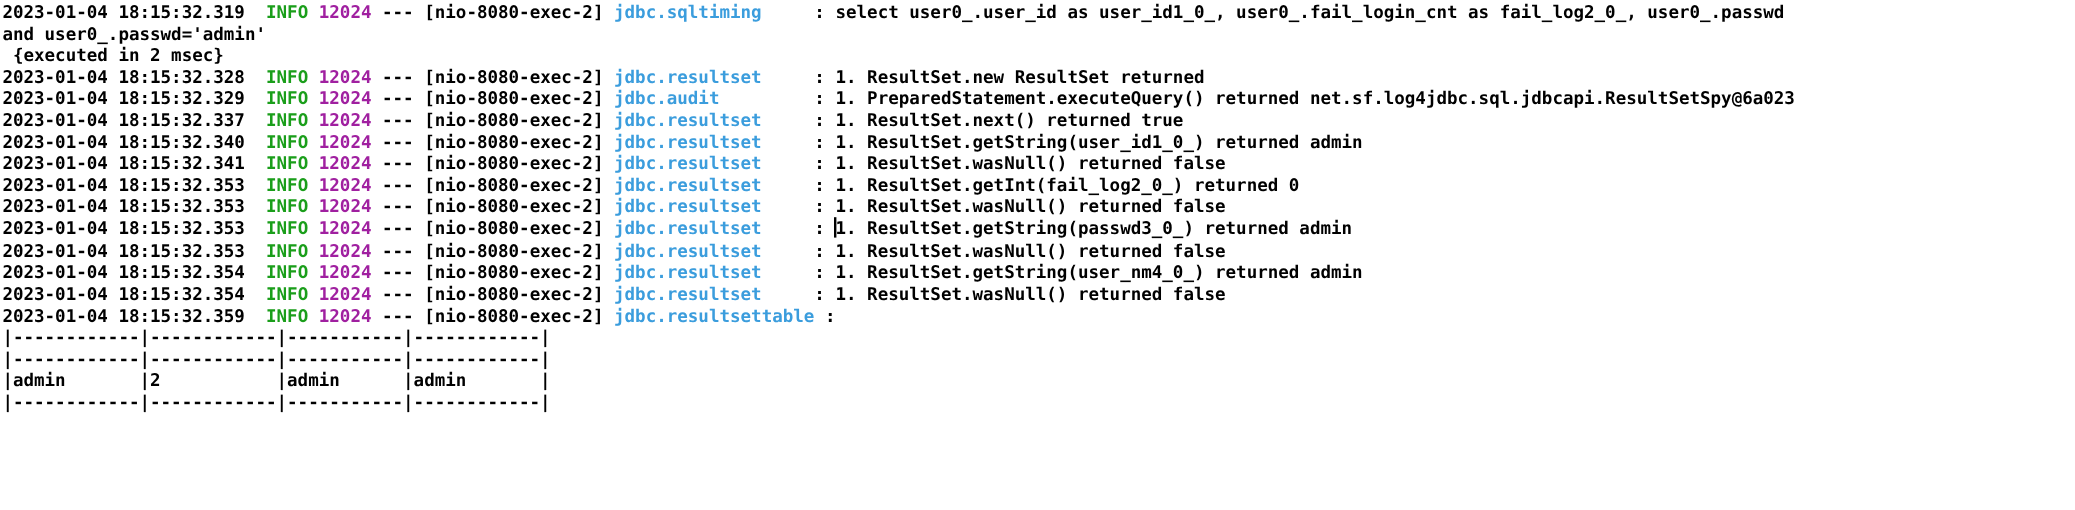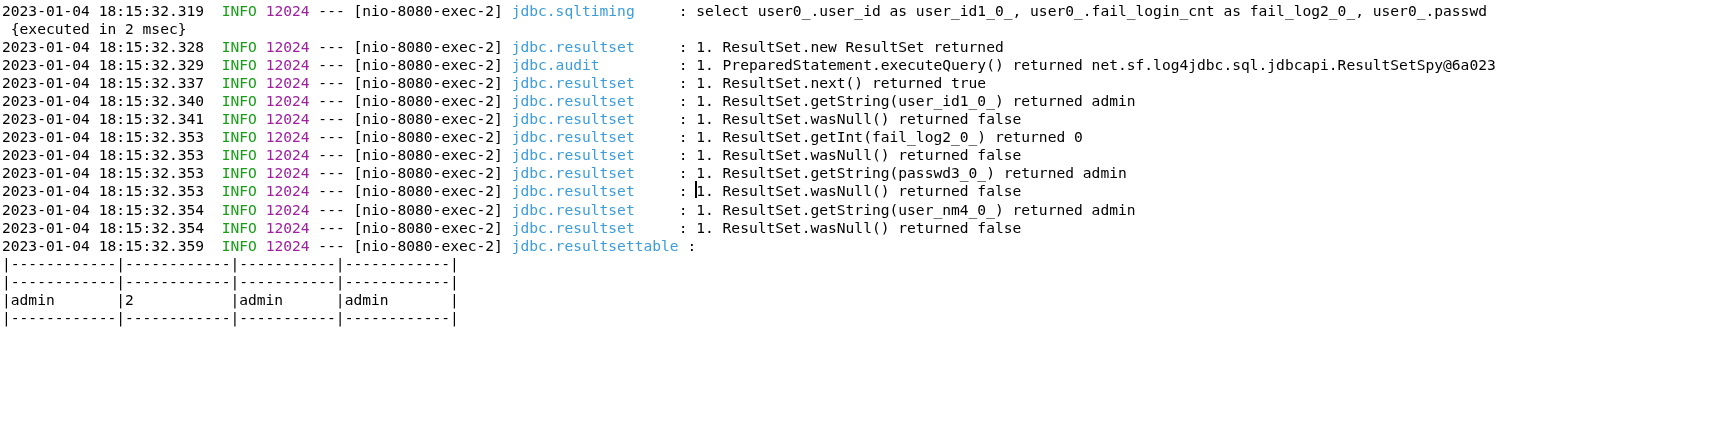--- a/index.html
+++ b/index.html
@@ -14,20 +14,21 @@
     font-family: "DejaVu Sans Mono", "Liberation Mono", monospace;
   }
   #console {
     position: relative;
     width: 1729px;
     height: 425px;
     background: #ffffff;
     padding: 2px 0 0 2px;
     box-sizing: border-box;
     overflow: hidden;
+    font-weight: bold;
   }
   .line {
     white-space: pre;
     font-family: "DejaVu Sans Mono", "Liberation Mono", monospace;
     font-size: 14.6px;
     line-height: 18.05px;
     height: 18.05px;
     color: #000000;
     letter-spacing: 0px;
   }
@@ -51,20 +52,21 @@
     top: 181px;
     height: 17px;
   }
 </style>
 </head>
 <body>
 
 <div id="console">
   <div id="lines">
       <div class="line"><span class="seg c-ts">2023-01-04 18:15:32.319</span><span class="seg c-plain">  </span><span class="seg c-level">INFO</span><span class="seg c-plain"> </span><span class="seg c-pid">12024</span><span class="seg c-plain"> </span><span class="seg c-sep">---</span><span class="seg c-plain"> </span><span class="seg c-thread">[nio-8080-exec-2]</span><span class="seg c-plain"> </span><span class="seg c-logger">jdbc.sqltiming</span><span class="seg c-plain">     </span><span class="seg c-msg">: select user0_.user_id as user_id1_0_, user0_.fail_login_cnt as fail_log2_0_, user0_.passwd</span></div>
+      <div class="line"><span class="seg c-plain">and user0_.passwd='admin'</span></div>
       <div class="line"><span class="seg c-plain"> {executed in 2 msec}</span></div>
       <div class="line"><span class="seg c-ts">2023-01-04 18:15:32.328</span><span class="seg c-plain">  </span><span class="seg c-level">INFO</span><span class="seg c-plain"> </span><span class="seg c-pid">12024</span><span class="seg c-plain"> </span><span class="seg c-sep">---</span><span class="seg c-plain"> </span><span class="seg c-thread">[nio-8080-exec-2]</span><span class="seg c-plain"> </span><span class="seg c-logger">jdbc.resultset</span><span class="seg c-plain">     </span><span class="seg c-msg">: 1. ResultSet.new ResultSet returned</span></div>
       <div class="line"><span class="seg c-ts">2023-01-04 18:15:32.329</span><span class="seg c-plain">  </span><span class="seg c-level">INFO</span><span class="seg c-plain"> </span><span class="seg c-pid">12024</span><span class="seg c-plain"> </span><span class="seg c-sep">---</span><span class="seg c-plain"> </span><span class="seg c-thread">[nio-8080-exec-2]</span><span class="seg c-plain"> </span><span class="seg c-logger">jdbc.audit</span><span class="seg c-plain">         </span><span class="seg c-msg">: 1. PreparedStatement.executeQuery() returned net.sf.log4jdbc.sql.jdbcapi.ResultSetSpy@6a023</span></div>
       <div class="line"><span class="seg c-ts">2023-01-04 18:15:32.337</span><span class="seg c-plain">  </span><span class="seg c-level">INFO</span><span class="seg c-plain"> </span><span class="seg c-pid">12024</span><span class="seg c-plain"> </span><span class="seg c-sep">---</span><span class="seg c-plain"> </span><span class="seg c-thread">[nio-8080-exec-2]</span><span class="seg c-plain"> </span><span class="seg c-logger">jdbc.resultset</span><span class="seg c-plain">     </span><span class="seg c-msg">: 1. ResultSet.next() returned true</span></div>
       <div class="line"><span class="seg c-ts">2023-01-04 18:15:32.340</span><span class="seg c-plain">  </span><span class="seg c-level">INFO</span><span class="seg c-plain"> </span><span class="seg c-pid">12024</span><span class="seg c-plain"> </span><span class="seg c-sep">---</span><span class="seg c-plain"> </span><span class="seg c-thread">[nio-8080-exec-2]</span><span class="seg c-plain"> </span><span class="seg c-logger">jdbc.resultset</span><span class="seg c-plain">     </span><span class="seg c-msg">: 1. ResultSet.getString(user_id1_0_) returned admin</span></div>
       <div class="line"><span class="seg c-ts">2023-01-04 18:15:32.341</span><span class="seg c-plain">  </span><span class="seg c-level">INFO</span><span class="seg c-plain"> </span><span class="seg c-pid">12024</span><span class="seg c-plain"> </span><span class="seg c-sep">---</span><span class="seg c-plain"> </span><span class="seg c-thread">[nio-8080-exec-2]</span><span class="seg c-plain"> </span><span class="seg c-logger">jdbc.resultset</span><span class="seg c-plain">     </span><span class="seg c-msg">: 1. ResultSet.wasNull() returned false</span></div>
       <div class="line"><span class="seg c-ts">2023-01-04 18:15:32.353</span><span class="seg c-plain">  </span><span class="seg c-level">INFO</span><span class="seg c-plain"> </span><span class="seg c-pid">12024</span><span class="seg c-plain"> </span><span class="seg c-sep">---</span><span class="seg c-plain"> </span><span class="seg c-thread">[nio-8080-exec-2]</span><span class="seg c-plain"> </span><span class="seg c-logger">jdbc.resultset</span><span class="seg c-plain">     </span><span class="seg c-msg">: 1. ResultSet.getInt(fail_log2_0_) returned 0</span></div>
       <div class="line"><span class="seg c-ts">2023-01-04 18:15:32.353</span><span class="seg c-plain">  </span><span class="seg c-level">INFO</span><span class="seg c-plain"> </span><span class="seg c-pid">12024</span><span class="seg c-plain"> </span><span class="seg c-sep">---</span><span class="seg c-plain"> </span><span class="seg c-thread">[nio-8080-exec-2]</span><span class="seg c-plain"> </span><span class="seg c-logger">jdbc.resultset</span><span class="seg c-plain">     </span><span class="seg c-msg">: 1. ResultSet.wasNull() returned false</span></div>
       <div class="line"><span class="seg c-ts">2023-01-04 18:15:32.353</span><span class="seg c-plain">  </span><span class="seg c-level">INFO</span><span class="seg c-plain"> </span><span class="seg c-pid">12024</span><span class="seg c-plain"> </span><span class="seg c-sep">---</span><span class="seg c-plain"> </span><span class="seg c-thread">[nio-8080-exec-2]</span><span class="seg c-plain"> </span><span class="seg c-logger">jdbc.resultset</span><span class="seg c-plain">     </span><span class="seg c-msg">: 1. ResultSet.getString(passwd3_0_) returned admin</span></div>
       <div class="line"><span class="seg c-ts">2023-01-04 18:15:32.353</span><span class="seg c-plain">  </span><span class="seg c-level">INFO</span><span class="seg c-plain"> </span><span class="seg c-pid">12024</span><span class="seg c-plain"> </span><span class="seg c-sep">---</span><span class="seg c-plain"> </span><span class="seg c-thread">[nio-8080-exec-2]</span><span class="seg c-plain"> </span><span class="seg c-logger">jdbc.resultset</span><span class="seg c-plain">     </span><span class="seg c-msg">: 1. ResultSet.wasNull() returned false</span></div>

